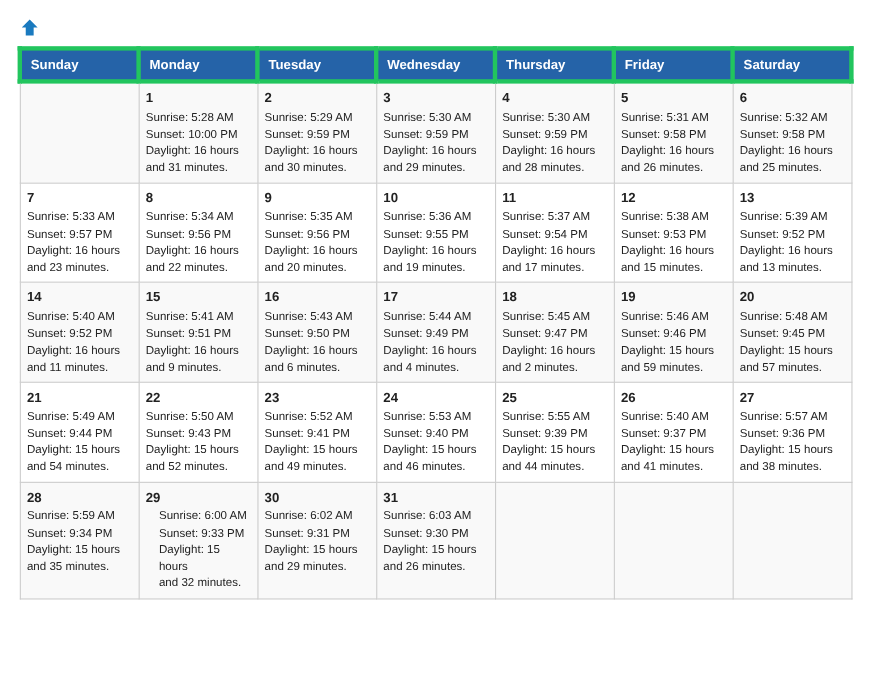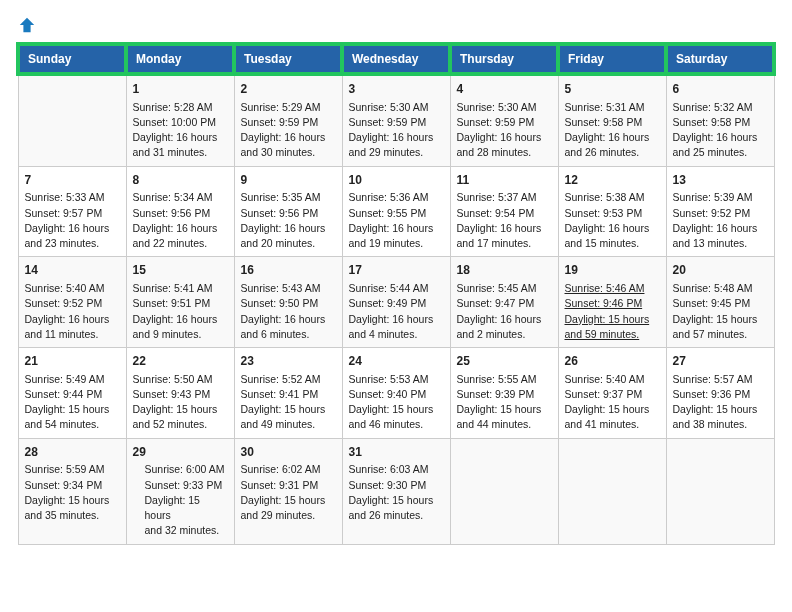--- a/index.html
+++ b/index.html
@@ -243,21 +243,21 @@
         </td>
         <td>
           <span class="day-num">18</span>
           <div class="day-info" style="white-space: pre-line;">Sunrise: 5:45 AM
 Sunset: 9:47 PM
 Daylight: 16 hours
 and 2 minutes.</div>
         </td>
         <td>
           <span class="day-num">19</span>
-          <div class="day-info" style="white-space: pre-line; text-decoration: underline;">Sunrise: 5:46 AM
+          <div class="day-info" style="white-space: pre-line;">Sunrise: 5:46 AM
 Sunset: 9:46 PM
 Daylight: 15 hours
 and 59 minutes.</div>
         </td>
         <td>
           <span class="day-num">20</span>
           <div class="day-info" style="white-space: pre-line;">Sunrise: 5:48 AM
 Sunset: 9:45 PM
 Daylight: 15 hours
 and 57 minutes.</div>

